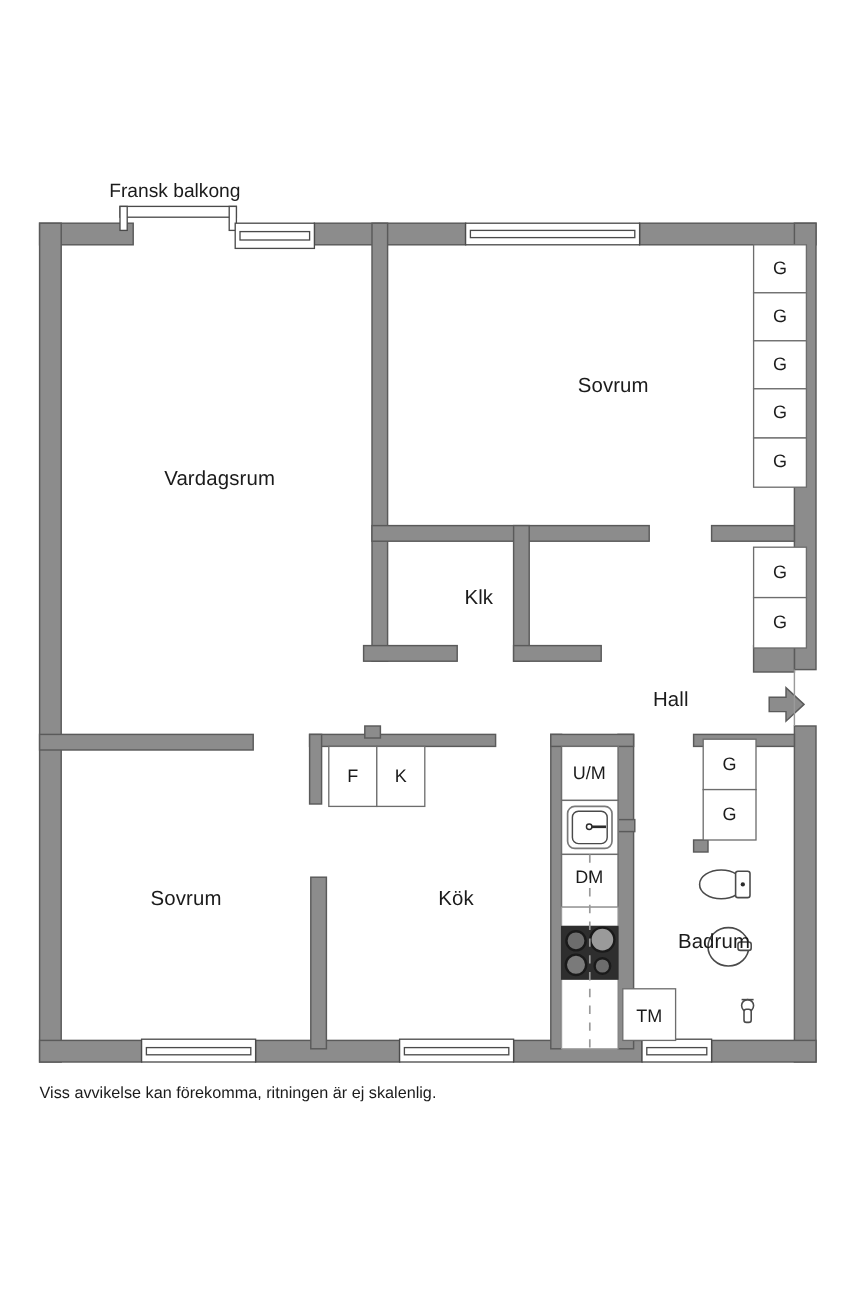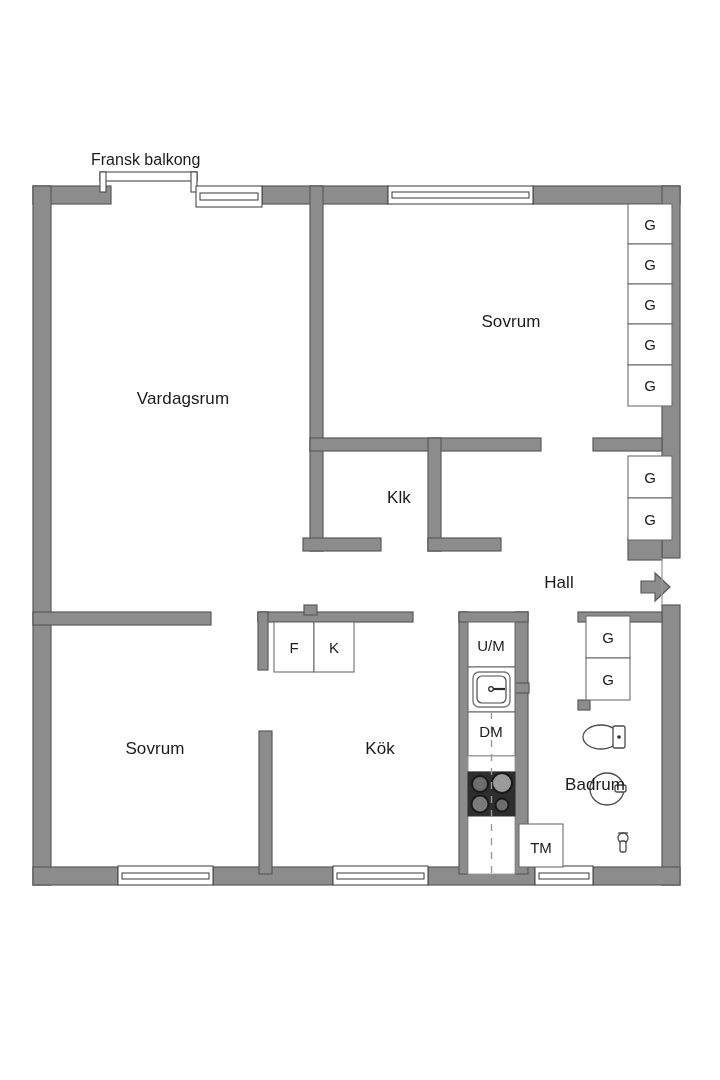--- a/index.html
+++ b/index.html
@@ -259,14 +259,15 @@
   <div class="closet-label" style="left:650px; top:224px;">G</div>
   <div class="closet-label" style="left:650px; top:264px;">G</div>
   <div class="closet-label" style="left:650px; top:304px;">G</div>
   <div class="closet-label" style="left:650px; top:344px;">G</div>
   <div class="closet-label" style="left:650px; top:385px;">G</div>
   <div class="closet-label" style="left:650px; top:477px;">G</div>
   <div class="closet-label" style="left:650px; top:519px;">G</div>
   <div class="closet-label" style="left:608px; top:637px;">G</div>
   <div class="closet-label" style="left:608px; top:679px;">G</div>
 
+  <div class="footer-note">Viss avvikelse kan förekomma, ritningen är ej skalenlig.</div>
 
 </div>
 
 </body></html>

